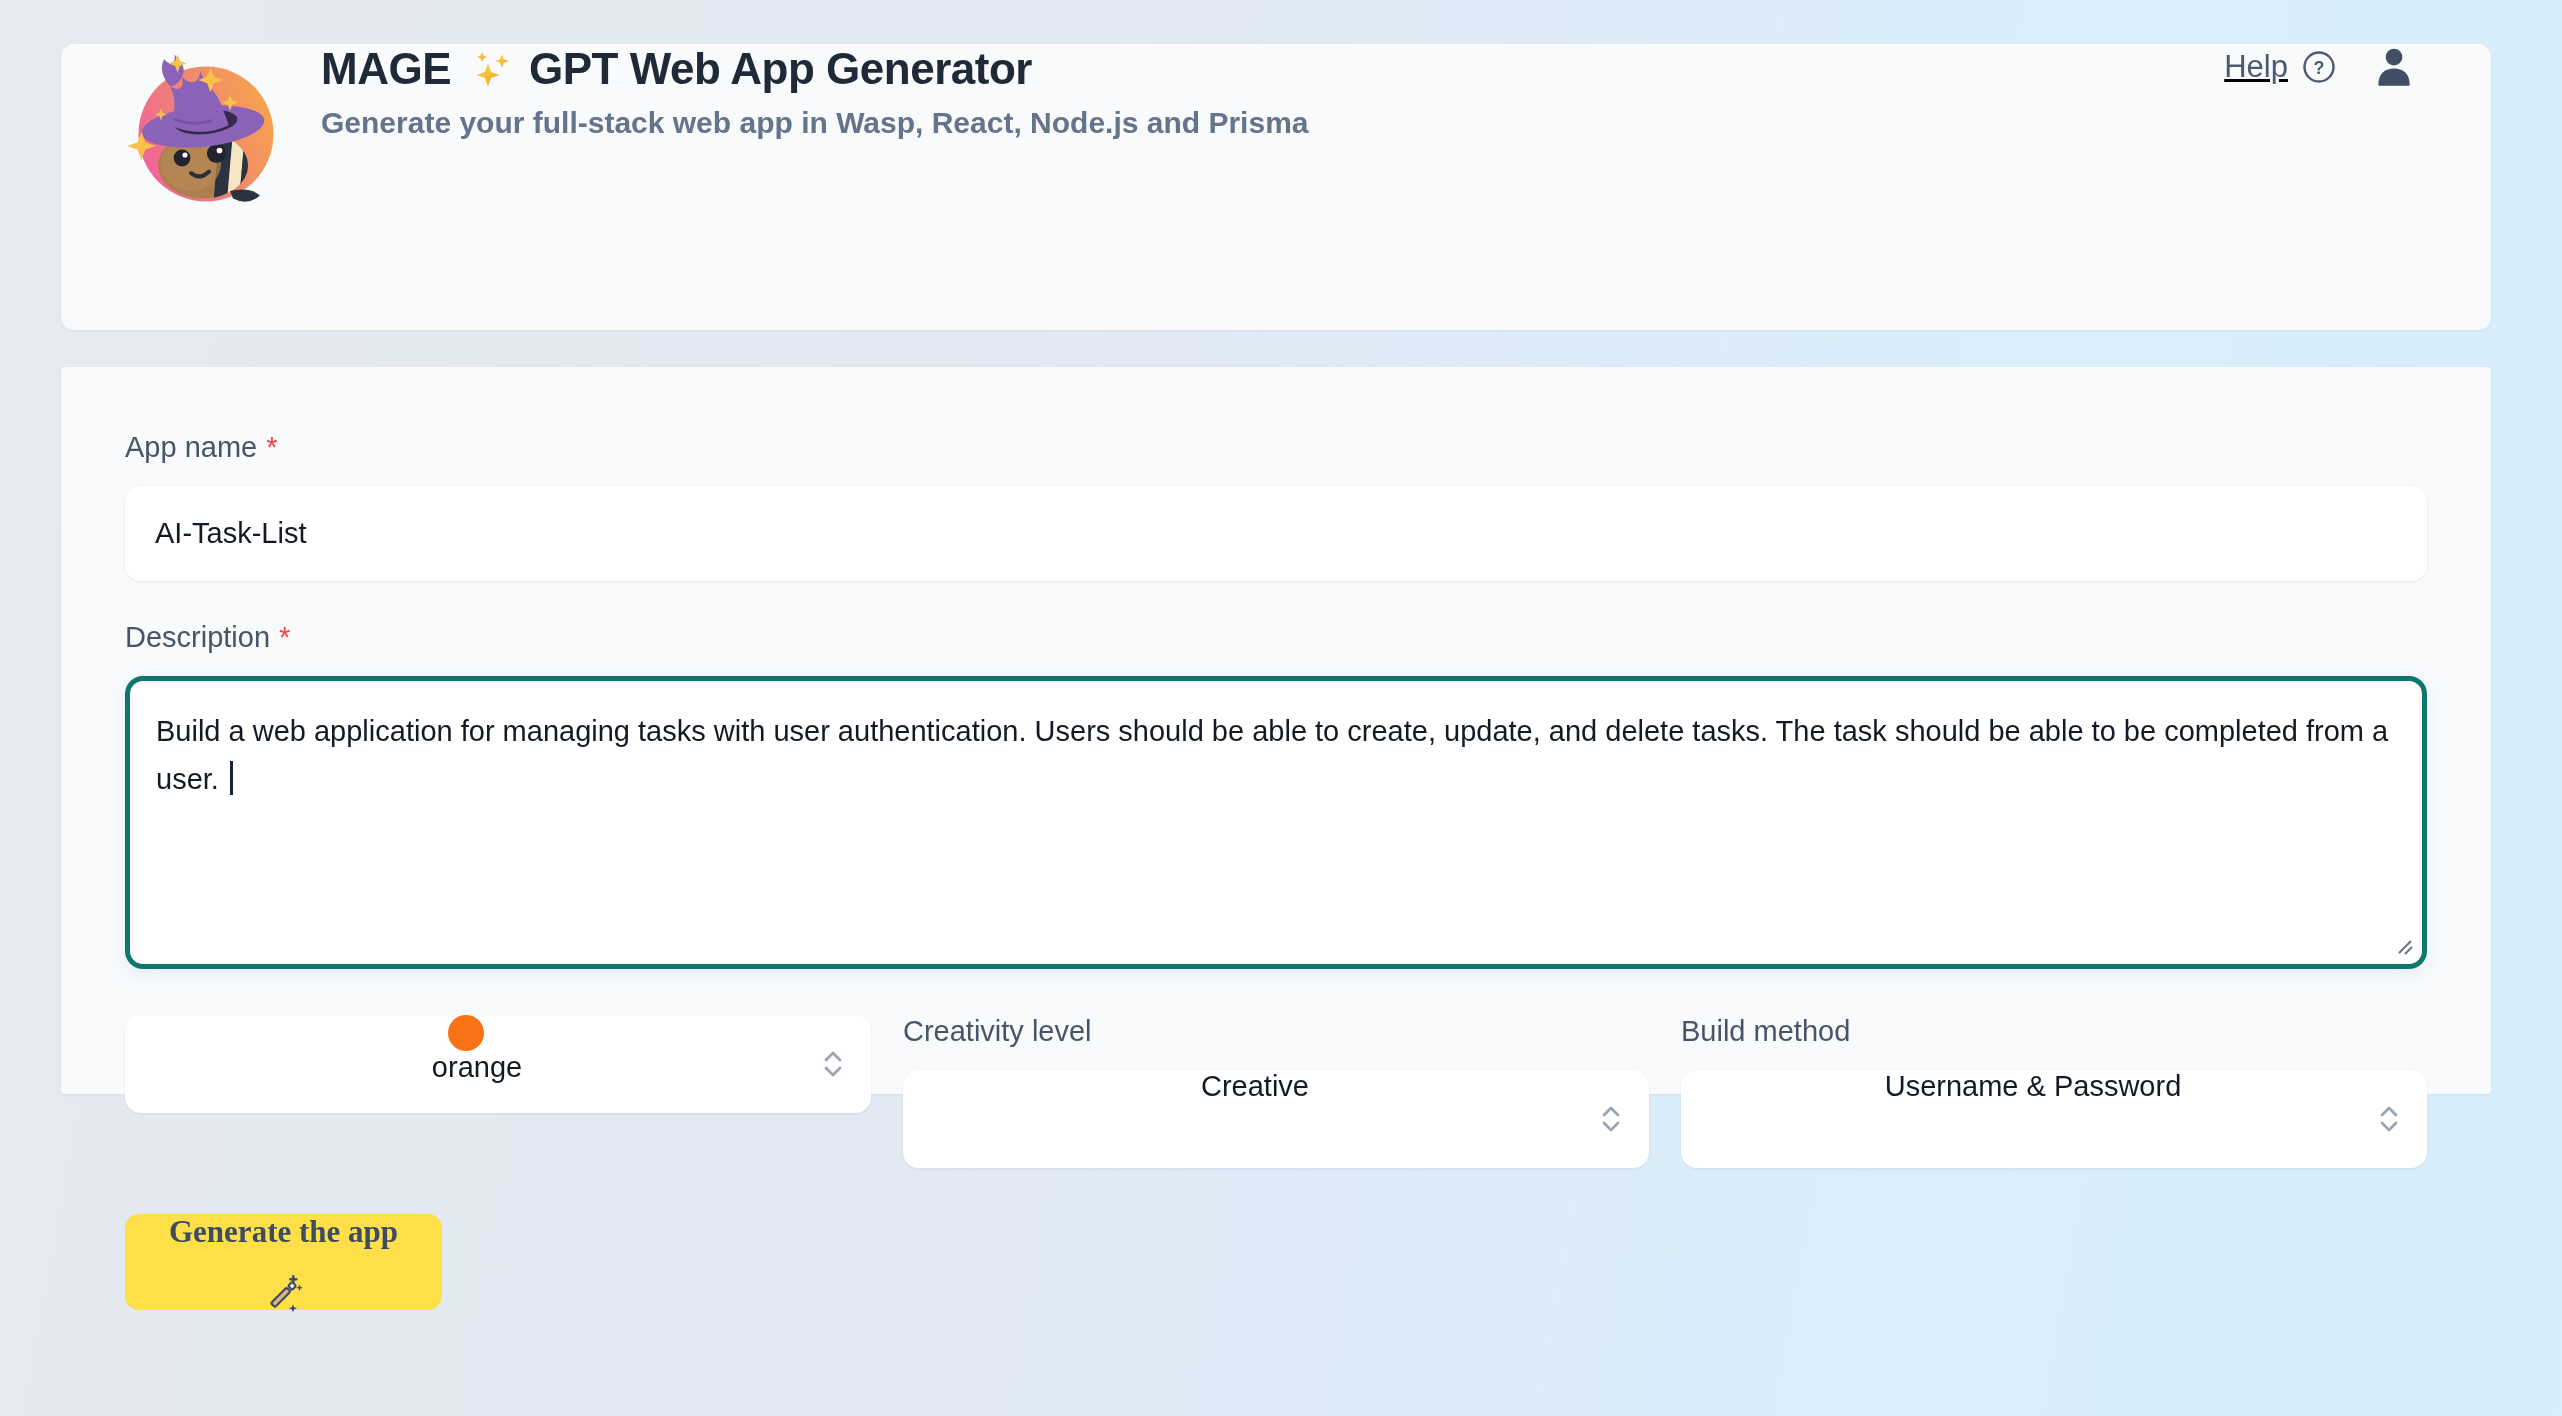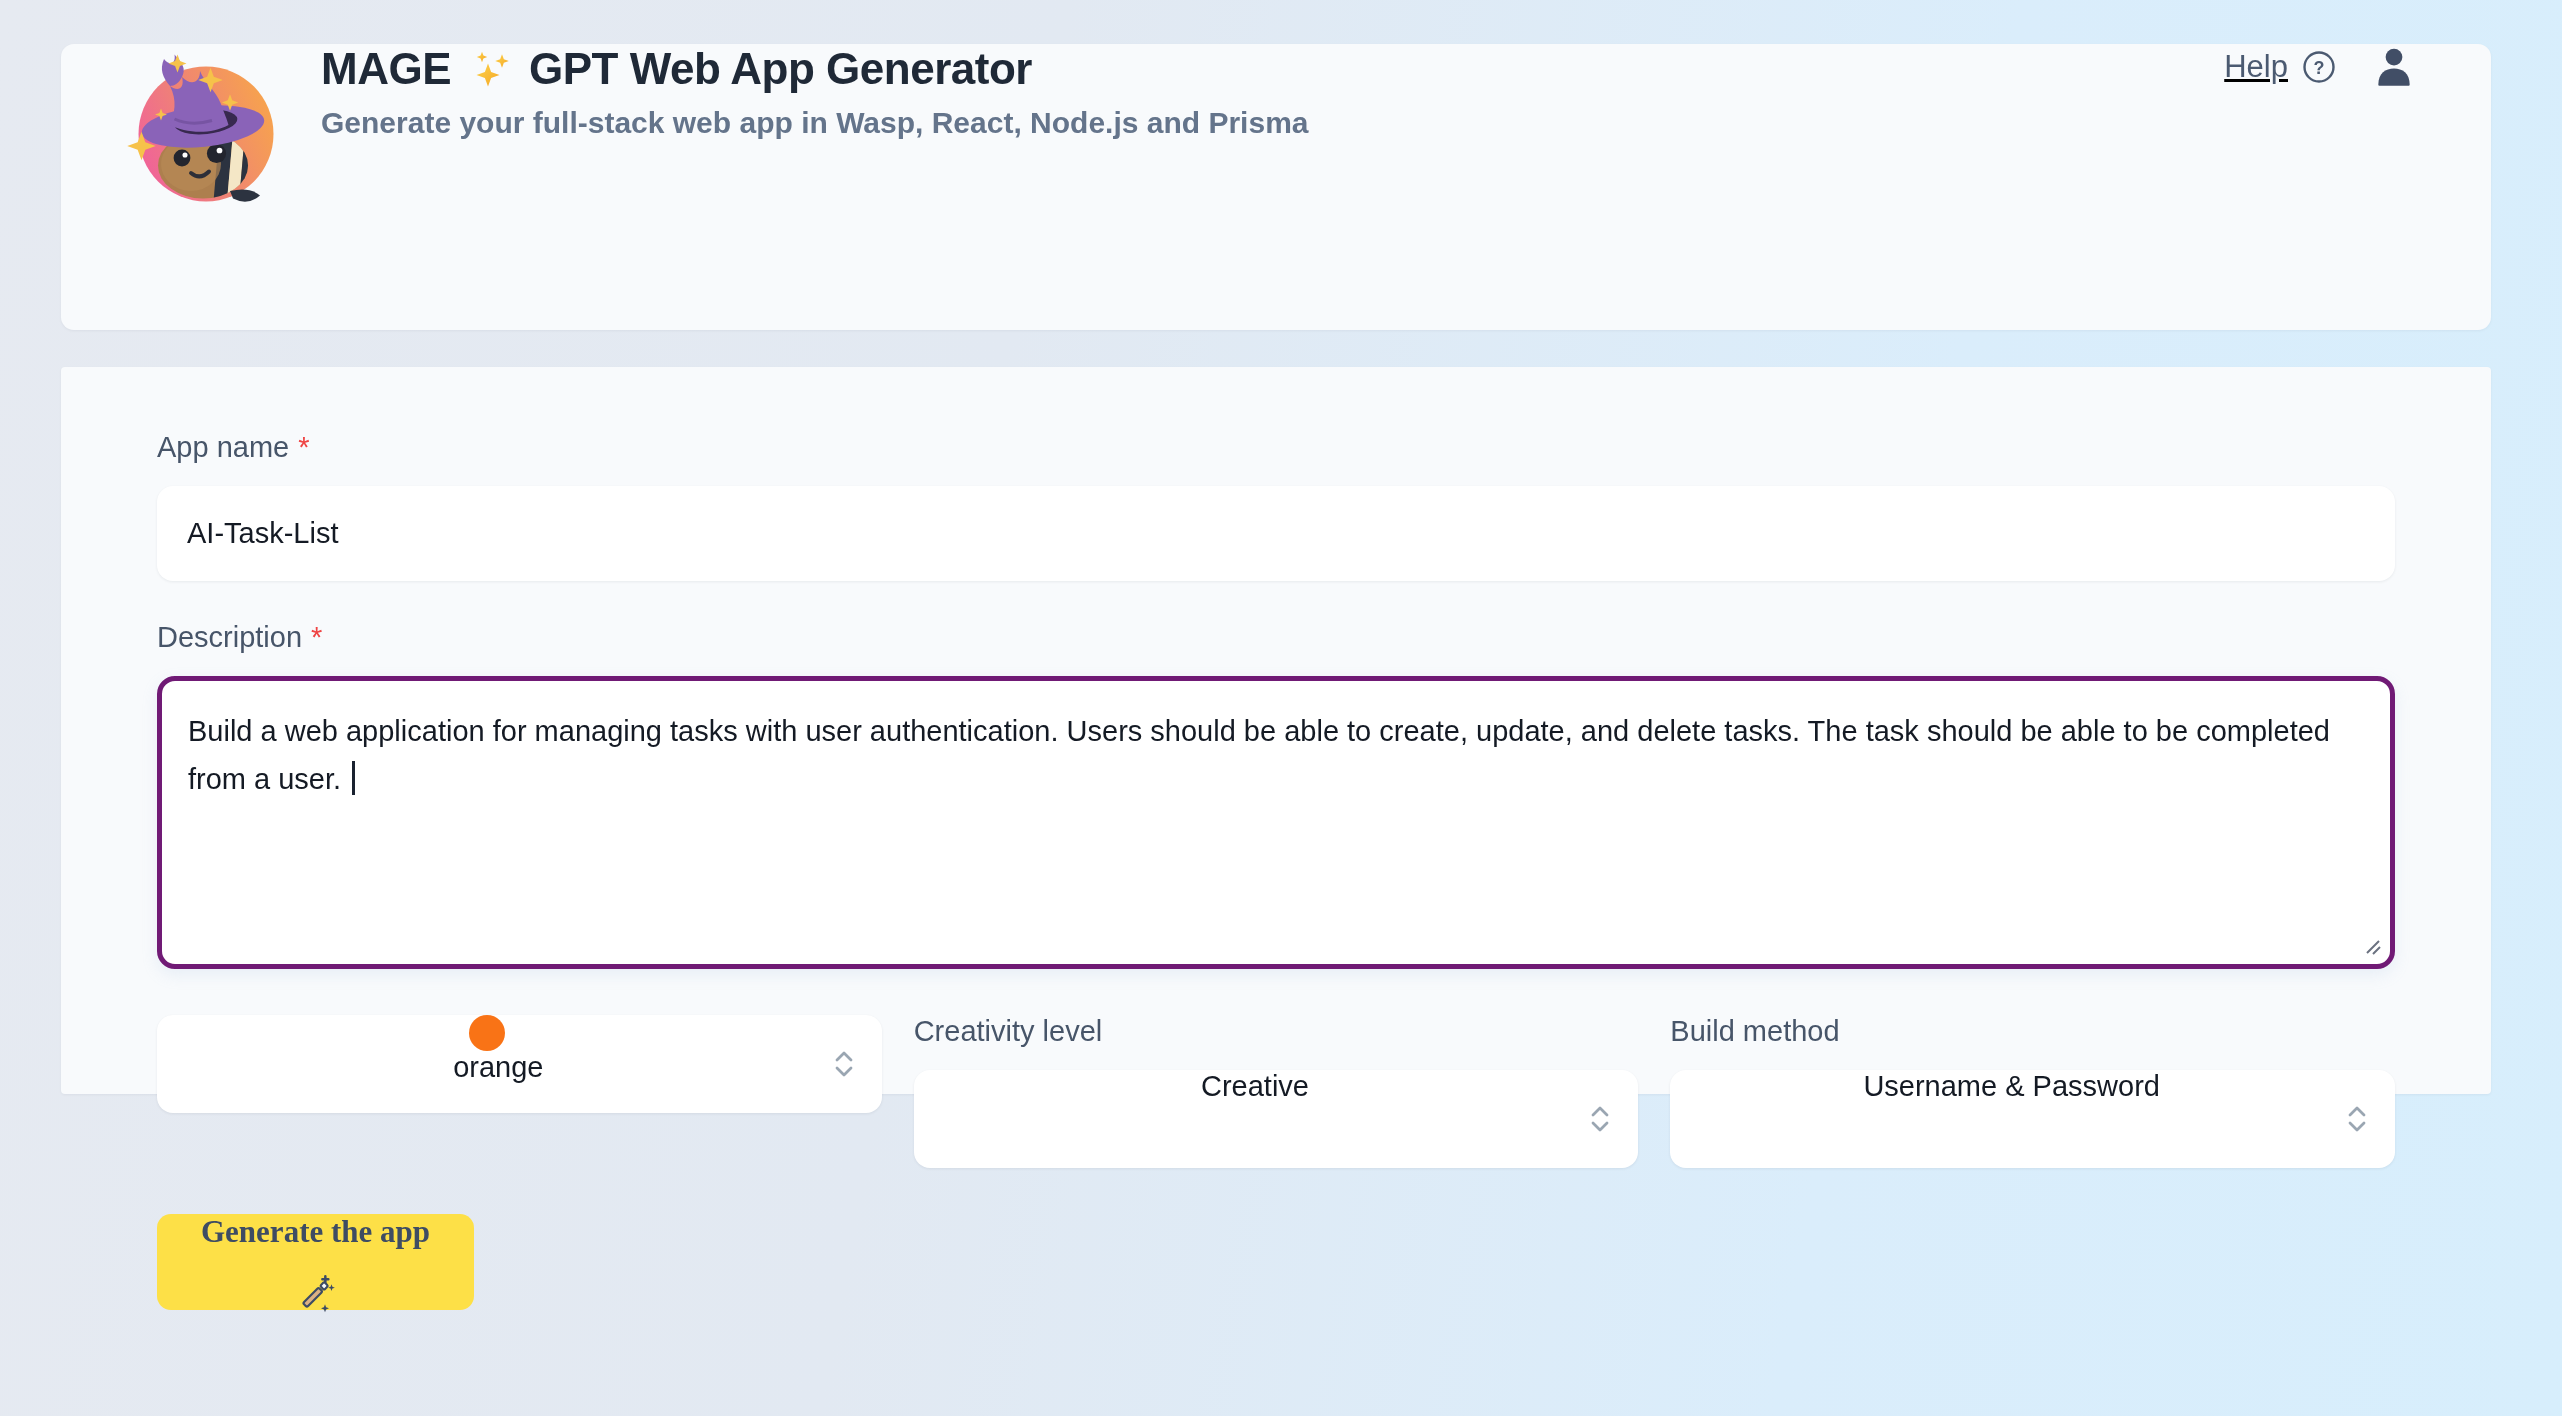--- a/index.html
+++ b/index.html
@@ -34,38 +34,38 @@
     height:80px; padding:0 35px; background:#f0f2f4; border-radius:16px;
     display:flex; align-items:center; gap:19px;
     font-size:31px; color:#2f3b4d;
     box-shadow:0 12px 26px rgba(30,41,59,.10);
   }
   .status-dot { width:11px; height:11px; border-radius:50%; background:#2f3b4d; }
 
   
   .main-card {
     margin-top:37px; height:727px; background:#f8fafc; border-radius:4px;
-    padding:64px 96px 0; box-shadow:0 1px 3px rgba(15,23,42,.05);
+    padding:64px 64px 0; box-shadow:0 1px 3px rgba(15,23,42,.05);
   }
   .field-label {
     display:flex; gap:9px; font-size:29px; color:#475569; margin-bottom:22px;
   }
   .required-mark { color:#ef4444; }
 
   .text-input {
     display:block; width:100%; height:95px; border:none; outline:none;
     border-radius:16px; background:#ffffff; padding:0 30px;
     font-family:inherit; font-size:29px; color:#141a24;
     box-shadow:0 1px 3px rgba(15,23,42,.07);
     margin-bottom:40px;
   }
 
   .textarea {
     position:relative; width:100%; height:293px; background:#ffffff;
-    border:5px solid #701a75; border-radius:18px;
+    border:5px solid #0f766e; border-radius:18px;
     padding:26px 26px; font-size:29px; line-height:48px; color:#141a24;
     box-shadow:0 6px 16px rgba(148,180,220,.16);
     margin-bottom:46px; cursor:text; overflow:hidden;
   }
   .caret { display:inline-block; width:3px; height:34px; background:#1a2230; vertical-align:-6px; margin-left:3px; }
   .resize-grip { position:absolute; right:7px; bottom:7px; }
 
   .selects-row { display:grid; grid-template-columns:1fr 1fr 1fr; gap:32px; margin-bottom:46px; }
   .select-box {
     position:relative; height:98px; background:#ffffff; border-radius:16px;

